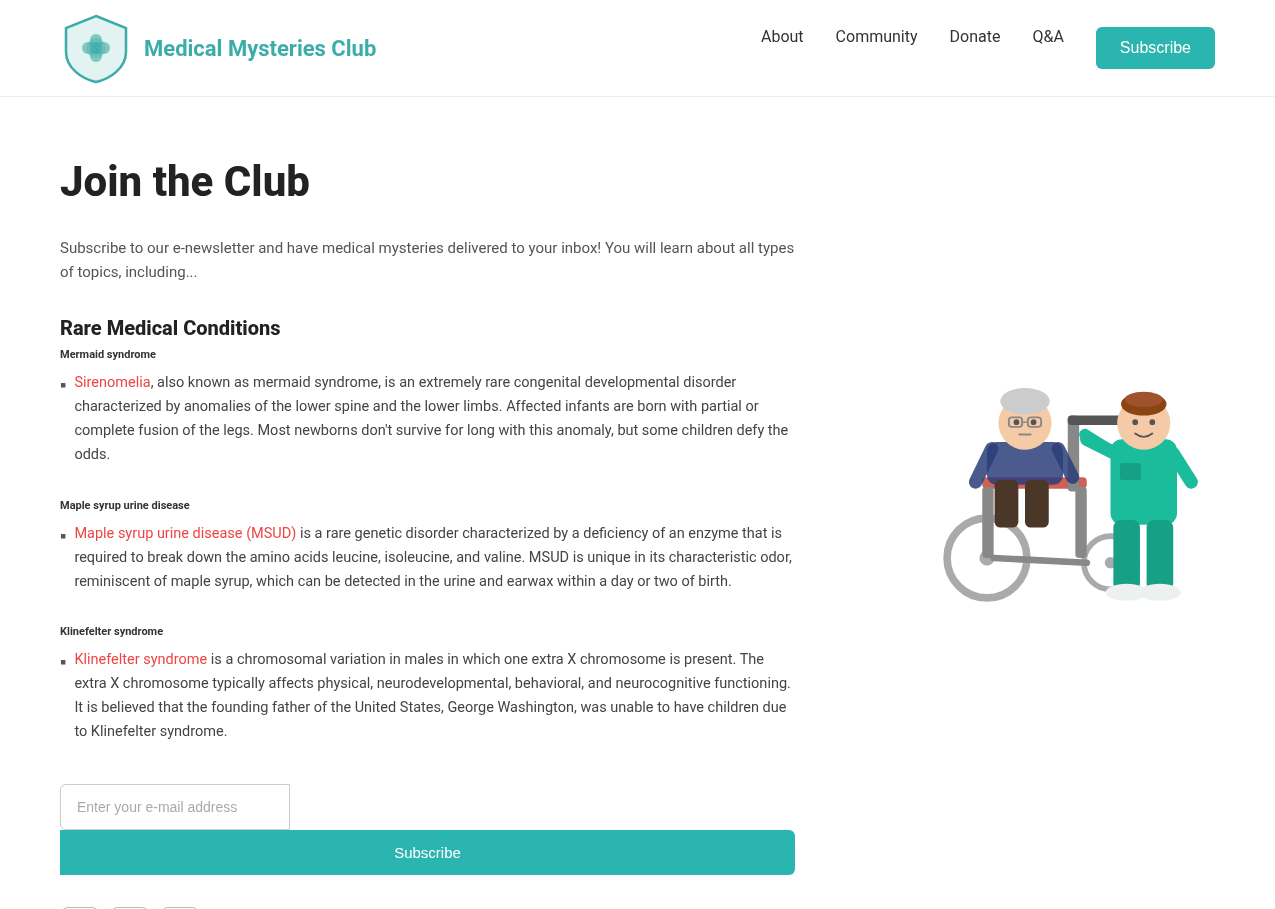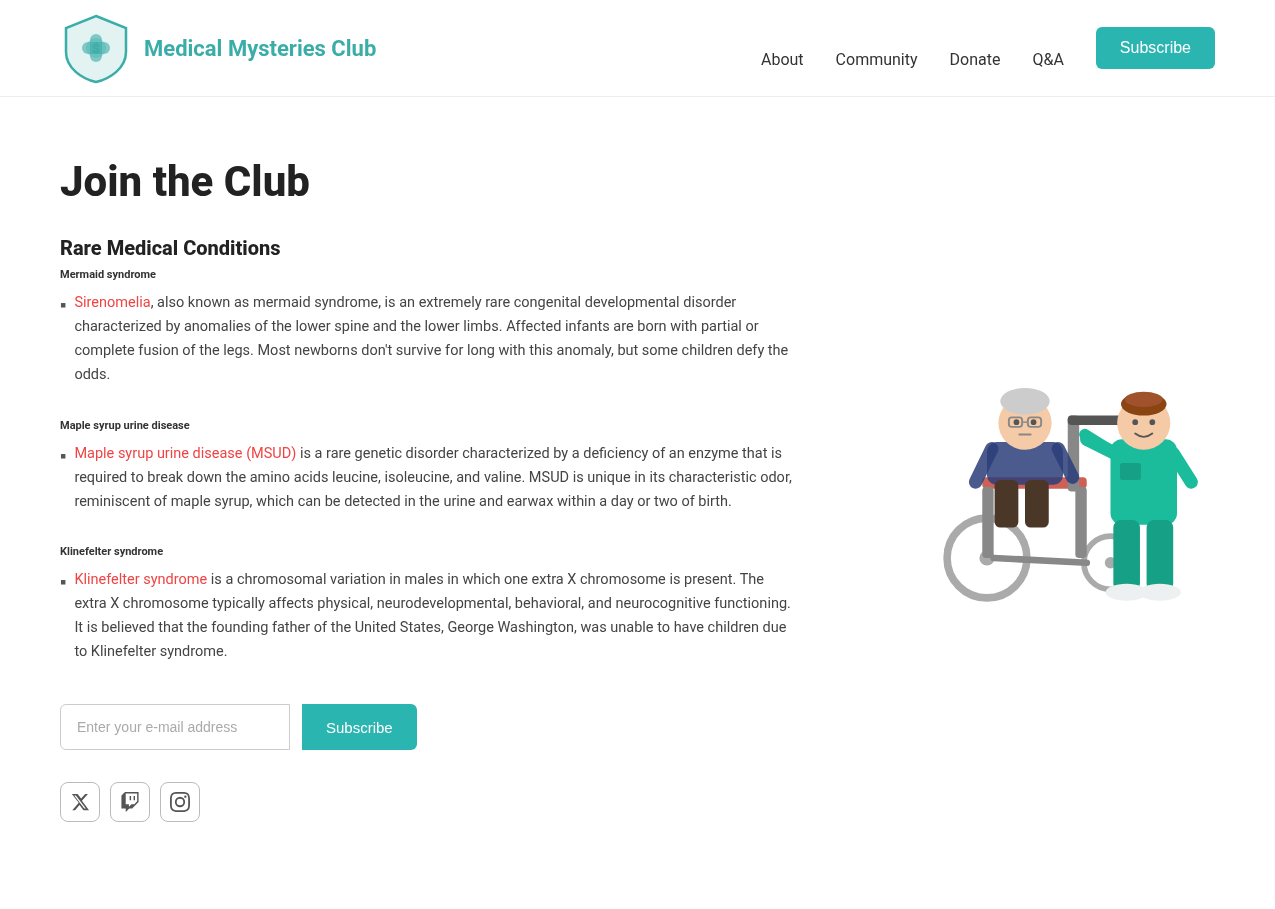--- a/index.html
+++ b/index.html
@@ -20,21 +20,21 @@
       text-decoration: none;
     }
     .logo-title {
       font-size: 22px;
       font-weight: 700;
       color: #3aada8;
       text-decoration: none;
     }
     nav {
       display: flex;
-      align-items: flex-end;
+      align-items: flex-start;
       gap: 32px;
     }
     .nav-link {
       text-decoration: none;
       color: #333;
       font-size: 16px;
     }
     .subscribe-btn {
       background: #2ab5b0;
       color: #fff;
@@ -108,23 +108,24 @@
     }
     .condition-link {
       color: #ef4444;
       text-decoration: none;
       font-weight: 400;
     }
 
     
     .email-form {
       display: flex;
-      gap: 12px;
+      gap: 0;
       margin-top: 40px;
       margin-bottom: 32px;
+      flex-direction: column;
     }
     .email-input {
       flex: 1;
       max-width: 230px;
       padding: 14px 16px;
       border: 1px solid #ccc;
       border-radius: 6px 0 0 6px;
       font-size: 14px;
       color: #888;
       outline: none;
@@ -198,20 +199,21 @@
     <a class="nav-link" href="#">Community</a>
     <a class="nav-link" href="#">Donate</a>
     <a class="nav-link" href="#">Q&amp;A</a>
     <button class="subscribe-btn">Subscribe</button>
   </nav>
 </header>
 
 <main>
   <div class="content-col">
     <h1>Join the Club</h1>
+    <p class="intro-text">Subscribe to our e-newsletter and have medical mysteries delivered to your inbox! You will learn about all types of topics, including...</p>
 
     <h2>Rare Medical Conditions</h2>
 
     <div class="condition-section">
       <p class="condition-title">Mermaid syndrome</p>
       <div class="condition-item">
         <span class="bullet">▪</span>
         <span>
           <a class="condition-link" href="#">Sirenomelia</a><span>, also known as mermaid syndrome, is an extremely rare congenital developmental disorder characterized by anomalies of the lower spine and the lower limbs. Affected infants are born with partial or complete fusion of the legs. Most newborns don't survive for long with this anomaly, but some children defy the odds.</span>
         </span>

